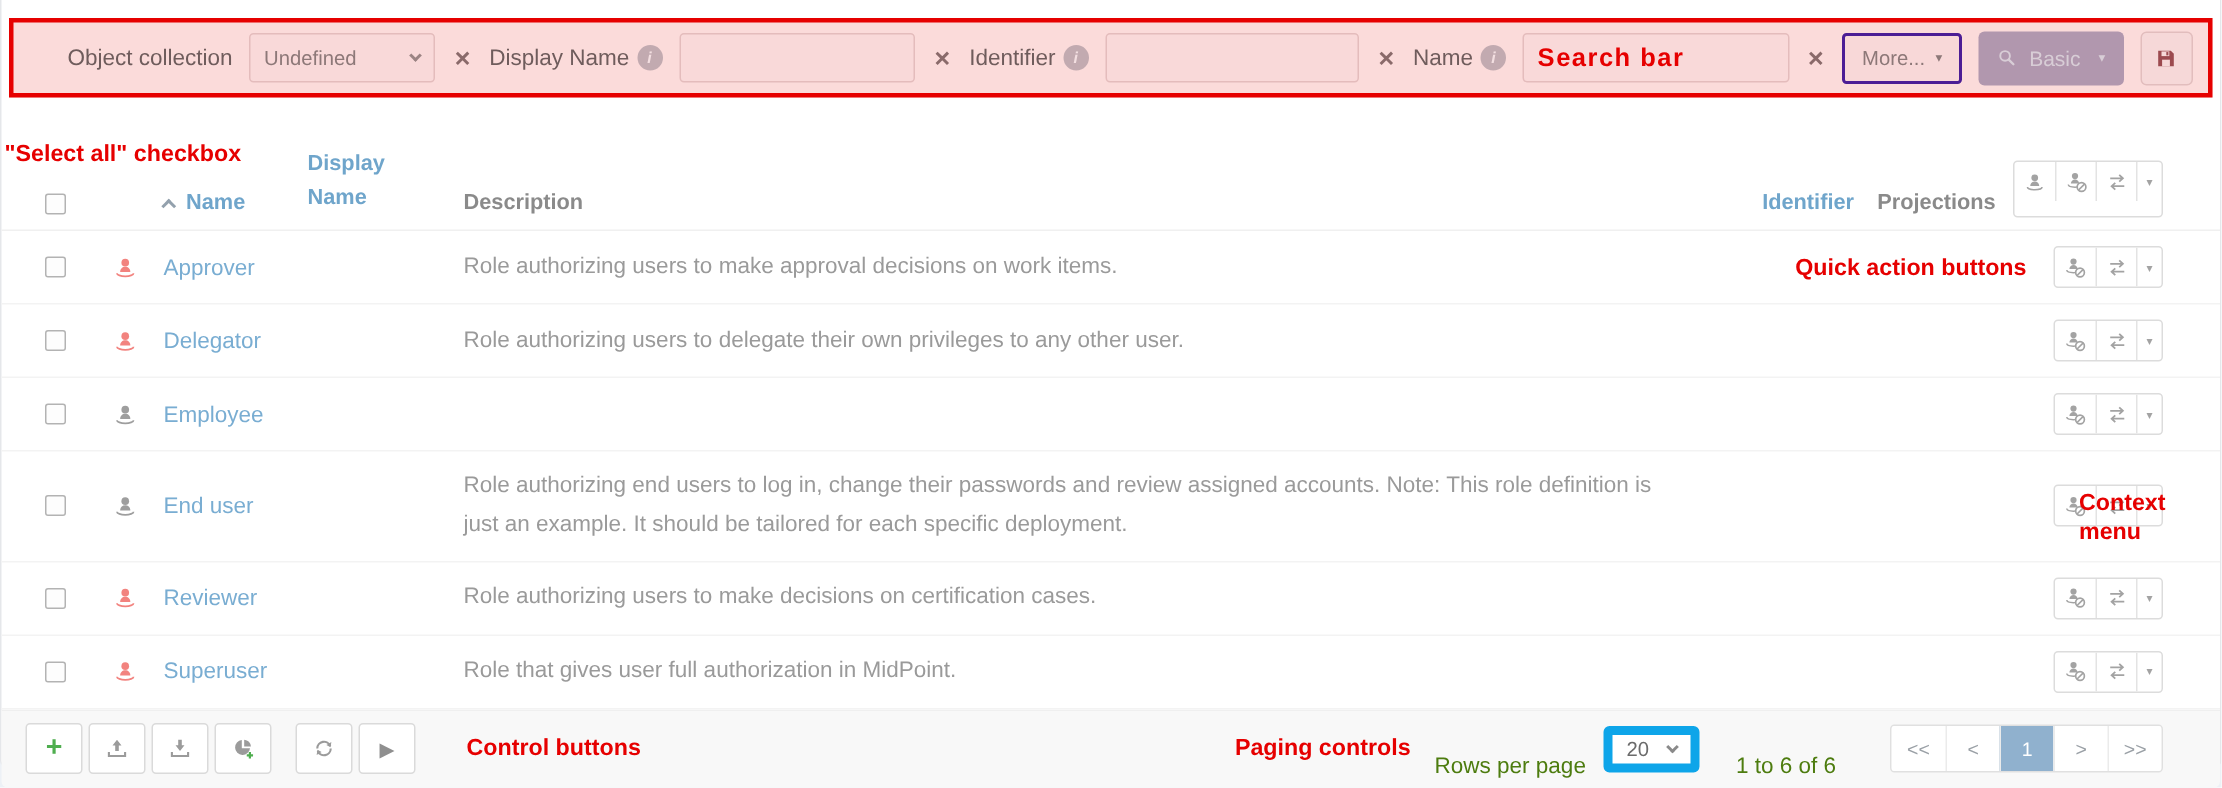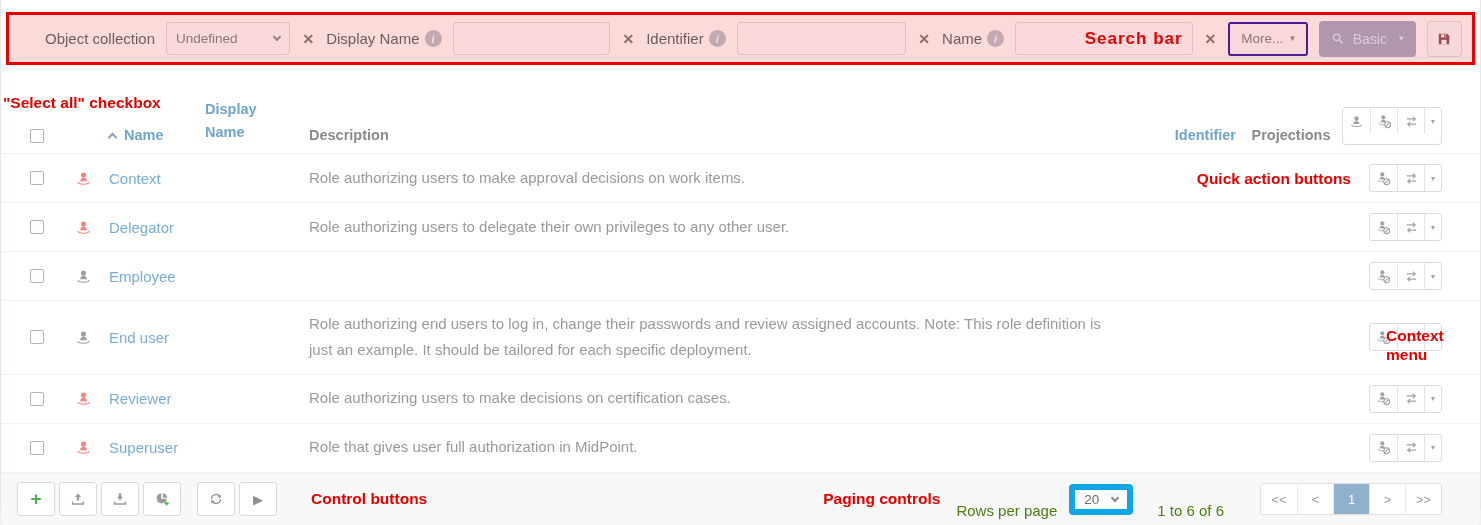--- a/index.html
+++ b/index.html
@@ -36,21 +36,21 @@
     display:inline-flex; align-items:center; justify-content:center;
   }
   .s-box {
     height:33px; border:1px solid #e4bcbc; background:#f9d9d9;
     border-radius:3px; display:flex; align-items:center;
     padding:0 9px; color:#8d7878; font-size:13.5px;
   }
   .s-select { width:126px; justify-content:space-between; cursor:pointer; }
   .s-input-display { width:160px; }
   .s-input-identifier { width:172px; }
-  .s-input-name { width:180px; justify-content:flex-end; }
+  .s-input-name { width:180px; justify-content:flex-start; }
   .clear-x { color:#8a6a6a; font-size:14px; font-weight:bold; cursor:pointer; padding:0 1px; }
   .chev {
     display:inline-block; width:6px; height:6px;
     border-top:2px solid; border-right:2px solid;
     transform:rotate(135deg); margin-top:-3px;
   }
   .s-select .chev { color:#9b8383; }
   .more-btn {
     height:34px; border:2px solid #4c1d95; background:#f8d8d8; border-radius:3px;
     color:#8d7878; font-size:13.5px; display:flex; align-items:center; gap:7px;
@@ -313,21 +313,21 @@
     <span class="ann ann-quick">Quick action buttons</span>
     <span class="ann ann-context">Context menu</span>
 
     <div class="grid row">
       <div class="checkbox"></div>
       <span class="role-icon" data-color="red">
           <svg class="ic" width="17" height="17">
             <use href="#i-person"></use>
           </svg>
         </span>
-      <a class="name-link">Context</a>
+      <a class="name-link">Approver</a>
       <div></div>
       <div class="desc">Role authorizing users to make approval decisions on work items.</div>
       <div></div>
       <div></div>
       <div class="btn-group">
         <span class="gbtn">
             <svg class="ic" width="15" height="15">
               <use href="#i-person-ban"></use>
             </svg>
           </span>

